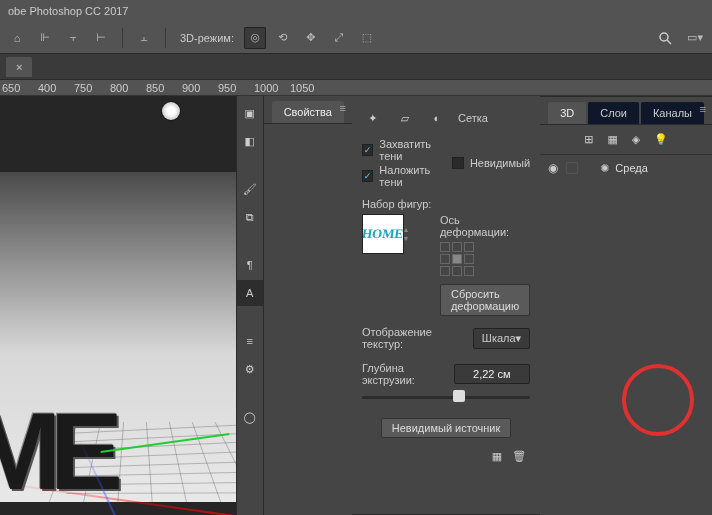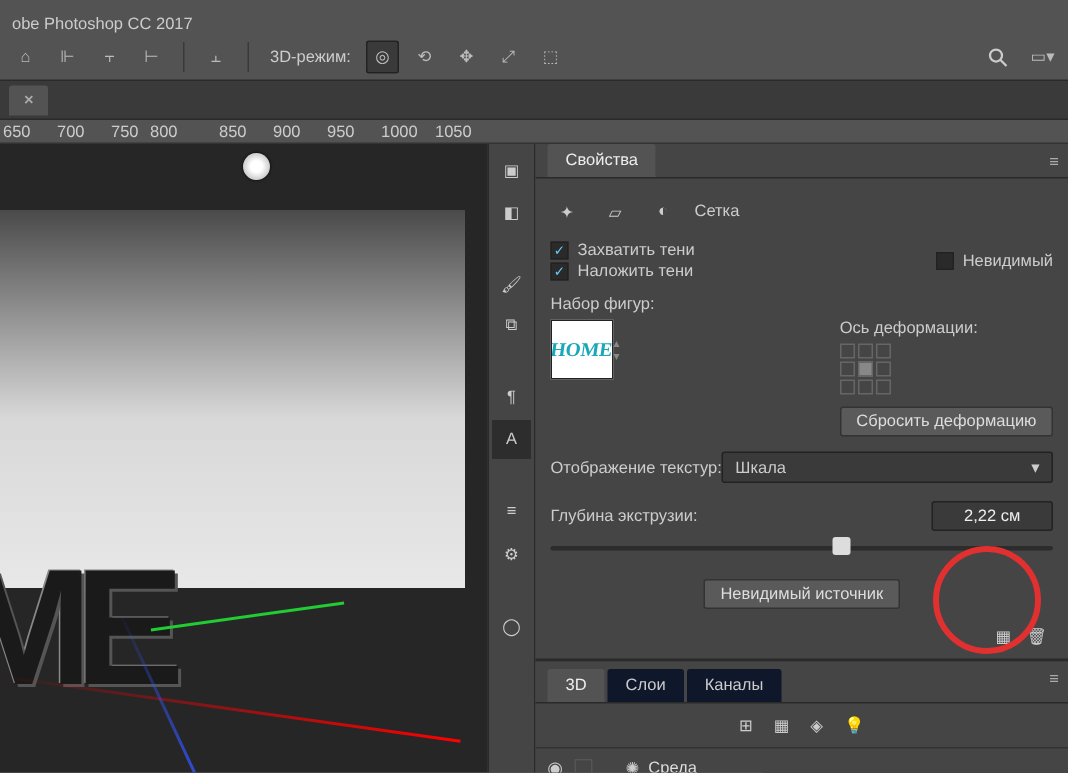--- a/index.html
+++ b/index.html
@@ -1,43 +1,43 @@
 <!DOCTYPE html>
 <html><head>
 <meta charset="utf-8">
 <style>
 *{margin:0;padding:0;box-sizing:border-box;font-family:"Segoe UI",Tahoma,sans-serif;font-size:11px;color:#ccc;user-select:none}
 body{background:#535353;width:712px;height:515px;overflow:hidden;position:relative}
-.titlebar{background:#535353;height:22px;display:flex;align-items:flex-end;padding:0 8px;color:#ddd;font-size:12px}
+.titlebar{background:#535353;height:22px;display:flex;align-items:center;padding:0 8px;color:#ddd;font-size:12px}
 .toolbar{background:#535353;height:32px;border-bottom:1px solid #2a2a2a;display:flex;align-items:center;padding:0 6px;gap:6px}
 .toolbar .sep{width:1px;height:20px;background:#3a3a3a;margin:0 4px}
 .toolbar .lbl{color:#ccc;margin:0 4px}
 .toolbar .ico{width:22px;height:22px;display:flex;align-items:center;justify-content:center;color:#bbb;border-radius:2px}
 .toolbar .ico.active{background:#3a3a3a;box-shadow:0 0 0 1px #222 inset}
 .toolbar-right{margin-left:auto;display:flex;align-items:center;gap:8px}
 .doc-tab-row{background:#3a3a3a;height:26px;display:flex;align-items:center;padding:0 6px;border-bottom:1px solid #2a2a2a}
 .doc-tab{background:#535353;padding:4px 10px;color:#ddd;display:flex;align-items:center;gap:8px;border-radius:2px 2px 0 0}
 .doc-tab .x{color:#aaa;font-weight:bold}
 .ruler{background:#535353;height:16px;display:flex;font-size:9px;color:#aaa;position:relative;border-bottom:1px solid #333}
 .ruler span{position:absolute;top:2px}
 .main{display:flex;height:calc(515px - 22px - 32px - 26px - 16px)}
 .canvas-area{background:#262626;width:325px;position:relative;overflow:hidden}
-.canvas-area .doc{position:absolute;left:0;top:44px;width:310px;height:252px;background:linear-gradient(to bottom,#4a4a4a 0%,#d8d8d8 55%,#e8e8e8 100%)}
+.canvas-area .doc{position:absolute;left:0;top:76px;width:310px;height:330px;background:linear-gradient(to bottom,#4a4a4a 0%,#d8d8d8 55%,#e8e8e8 100%)}
 .grid-floor{position:absolute;left:0;right:0;top:250px;bottom:0}
 .grid-floor svg{width:100%;height:100%}
 .text3d{position:absolute;left:-30px;top:215px;font-family:Arial Black,sans-serif;font-size:110px;font-weight:900;color:#1a1a1a;letter-spacing:-12px;text-shadow:2px 2px 0 #555,-1px -1px 0 #888}
 .axis-x{position:absolute;left:0;top:310px;width:310px;height:2px;background:linear-gradient(to right,transparent,red);transform-origin:left;transform:rotate(8deg)}
 .axis-z{position:absolute;left:110px;top:260px;width:2px;height:150px;background:linear-gradient(to bottom,transparent,#3355ff);transform:rotate(-25deg)}
 .axis-y{position:absolute;left:100px;top:270px;width:130px;height:2px;background:#22cc33;transform:rotate(-8deg)}
 .cursor3d{position:absolute;left:162px;top:6px;width:18px;height:18px;border-radius:50%;background:radial-gradient(circle,#fff 30%,#ccc 70%);box-shadow:0 0 2px #000}
 .toolstrip{width:32px;background:#454545;border-left:1px solid #2a2a2a;border-right:1px solid #2a2a2a;display:flex;flex-direction:column;align-items:center;padding-top:4px;gap:2px}
 .toolstrip .t{width:26px;height:26px;display:flex;align-items:center;justify-content:center;color:#ccc}
 .toolstrip .t.sel{background:#2d2d2d}
 .toolstrip .gap{height:18px}
-.props{flex:1;background:#454545;display:flex;flex-direction:column;position:relative}
+.props{flex:1;background:#454545;display:flex;flex-direction:row;position:relative}
 .panel-tab-row{height:28px;display:flex;align-items:flex-end;padding:0 8px;gap:2px;border-bottom:1px solid #2a2a2a;position:relative}
 .panel-tab{padding:5px 12px;color:#ccc;background:#0f172a;border-radius:2px 2px 0 0}
 .panel-tab.active{background:#535353;color:#eee}
 .panel-menu{position:absolute;right:6px;top:6px;color:#aaa}
 .panel-body{padding:8px 10px;border-bottom:1px solid #2a2a2a}
 .icon-row{display:flex;align-items:center;gap:10px;padding:4px 0 8px 0}
 .icon-row .ib{width:22px;height:20px;display:flex;align-items:center;justify-content:center}
 .chk-row{display:flex;align-items:center;gap:6px;margin:2px 0}
 .chk{width:12px;height:12px;background:#2a2a2a;border:1px solid #222;display:flex;align-items:center;justify-content:center;font-size:9px;color:#6cf}
 .chk.on::after{content:"✓"}
@@ -106,23 +106,23 @@
 </div>
 
 <div class="doc-tab-row">
   <div class="doc-tab">
     <span class="x">×</span>
   </div>
 </div>
 
 <div class="ruler">
   <span style="left:2px">650</span>
-  <span style="left:38px">700</span>
+  <span style="left:38px">400</span>
   <span style="left:74px">750</span>
-  <span style="left:100px">800</span>
+  <span style="left:110px">800</span>
   <span style="left:146px">850</span>
   <span style="left:182px">900</span>
   <span style="left:218px">950</span>
   <span style="left:254px">1000</span>
   <span style="left:290px">1050</span>
 </div>
 
 <div class="main">
   <div class="canvas-area">
     <div class="doc">

